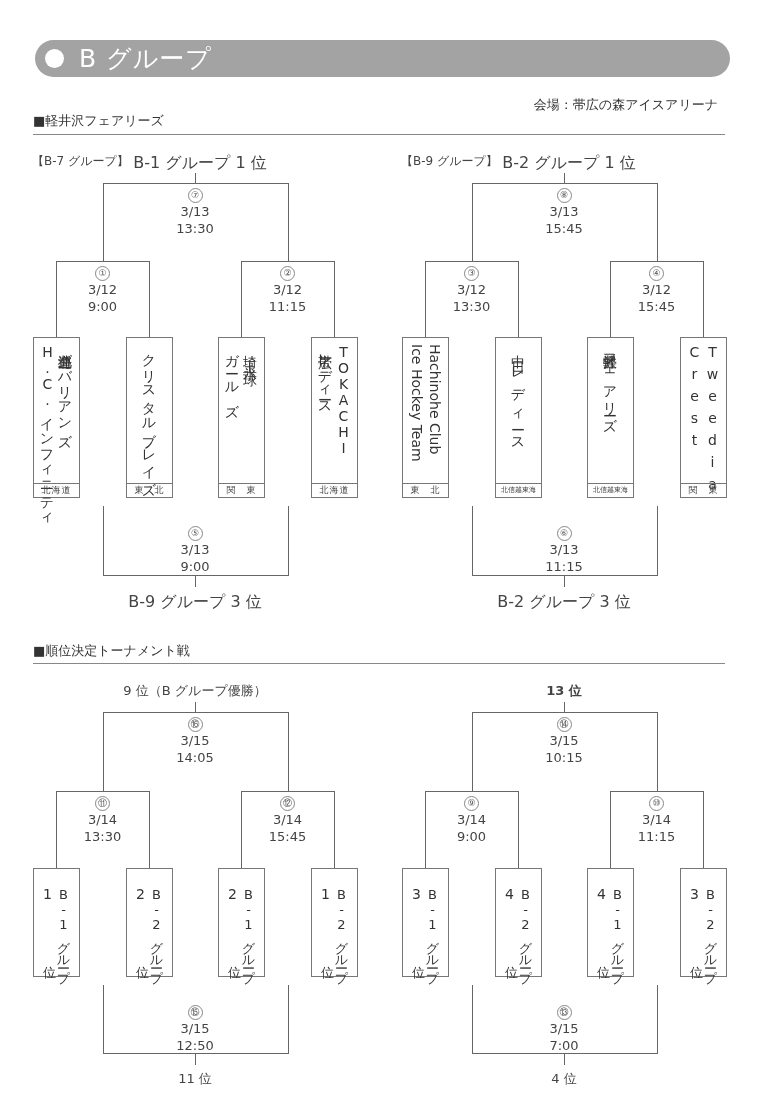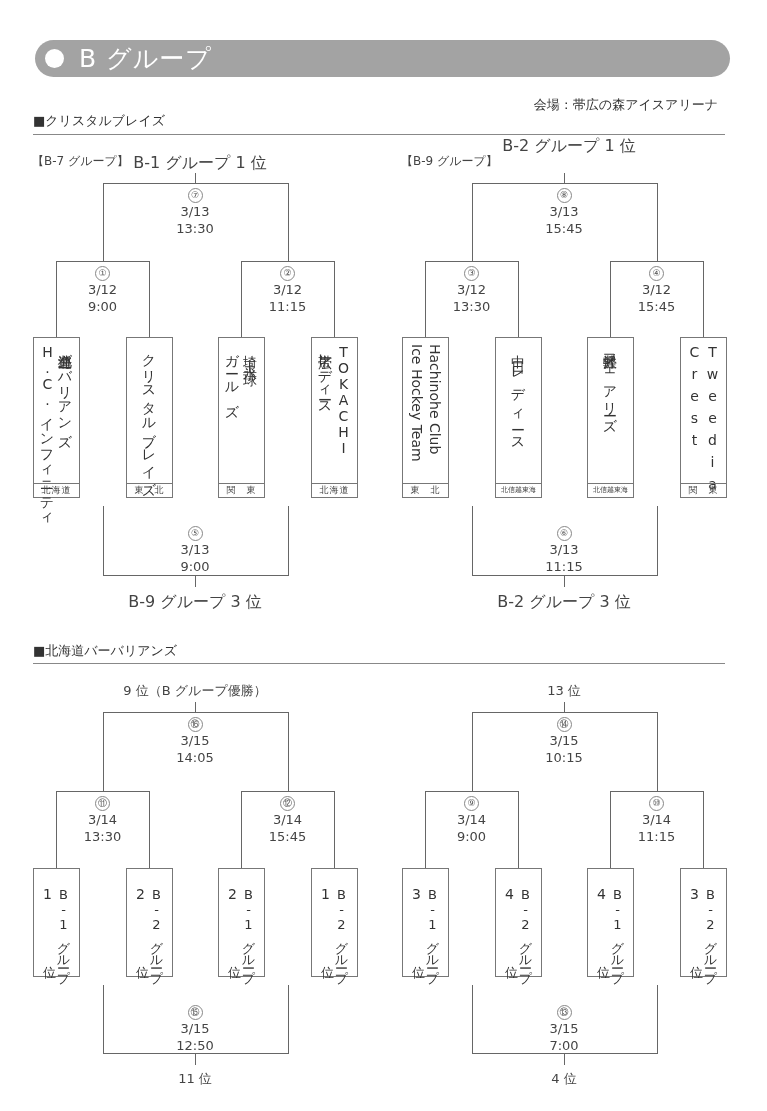--- a/index.html
+++ b/index.html
@@ -31,24 +31,24 @@
 </style>
 </head>
 <body>
 
 <div class="abs pill">
   <div class="abs pill-dot"></div>
   <div class="abs pill-title">B グループ</div>
 </div>
 <div class="abs venue">会場：帯広の森アイスアリーナ</div>
 
-<div class="abs sec-head" style="top:112px;">■クリスタルブレイズ</div>
+<div class="abs sec-head" style="top:112px;">■軽井沢フェアリーズ</div>
 <div class="abs rule" style="top:134px;"></div>
 
-<div class="abs sec-head" style="top:642px;">■北海道バーバリアンズ</div>
+<div class="abs sec-head" style="top:642px;">■順位決定トーナメント戦</div>
 <div class="abs rule" style="top:663px;"></div>
 
 <div id="brackets">
     <div class="abs line vl" style="left: 195px; top: 173px; height: 10px;"></div>
     <div class="abs line hl" style="left: 103px; top: 183px; width: 186px;"></div>
     <div class="abs line vl" style="left: 103px; top: 183px; height: 78px;"></div>
     <div class="abs line vl" style="left: 288px; top: 183px; height: 78px;"></div>
     <div class="abs line hl" style="left: 56px; top: 261px; width: 94px;"></div>
     <div class="abs line hl" style="left: 241px; top: 261px; width: 94px;"></div>
     <div class="abs line vl" style="left: 56px; top: 261px; height: 76px;"></div>
@@ -105,21 +105,21 @@
     <div class="abs line vl" style="left: 703px; top: 261px; height: 76px;"></div>
     <div class="abs line vl" style="left: 472px; top: 506px; height: 69px;"></div>
     <div class="abs line vl" style="left: 657px; top: 506px; height: 69px;"></div>
     <div class="abs line hl" style="left: 472px; top: 575px; width: 186px;"></div>
     <div class="abs line vl" style="left: 564px; top: 575px; height: 12px;"></div>
     <div class="abs match" style="left: 564px; top: 185px;"><span class="num">⑧</span><div>3/13</div><div>15:45</div></div>
     <div class="abs match" style="left: 471.5px; top: 263px;"><span class="num">③</span><div>3/12</div><div>13:30</div></div>
     <div class="abs match" style="left: 656.5px; top: 263px;"><span class="num">④</span><div>3/12</div><div>15:45</div></div>
     <div class="abs match" style="left: 564px; top: 523px;"><span class="num">⑥</span><div>3/13</div><div>11:15</div></div>
     <div class="abs glabel" style="left: 401px; top: 153px;">【B-9 グループ】</div>
-    <div class="abs lbl" style="left: 569px; top: 136px;">B-2 グループ 1 位</div>
+    <div class="abs lbl" style="left: 569px; top: 153px;">B-2 グループ 1 位</div>
     <div class="abs lbl" style="left: 564px; top: 592px;">B-2 グループ 3 位</div>
     <div class="abs tbox" style="left: 402px; top: 337px; width: 47px; height: 161px;">
       <div class="tname">
         <div class="tcol sideways">Hachinohe Club</div>
         <div class="tcol sideways">Ice Hockey Team</div>
       </div>
       <div class="region">東　北</div>
     </div>
     <div class="abs tbox" style="left: 495px; top: 337px; width: 47px; height: 161px;">
       <div class="tname">
@@ -199,21 +199,21 @@
     <div class="abs line vl" style="left: 610px; top: 791px; height: 77px;"></div>
     <div class="abs line vl" style="left: 703px; top: 791px; height: 77px;"></div>
     <div class="abs line vl" style="left: 472px; top: 985px; height: 68px;"></div>
     <div class="abs line vl" style="left: 657px; top: 985px; height: 68px;"></div>
     <div class="abs line hl" style="left: 472px; top: 1053px; width: 186px;"></div>
     <div class="abs line vl" style="left: 564px; top: 1053px; height: 12px;"></div>
     <div class="abs match" style="left: 564px; top: 714px;"><span class="num">⑭</span><div>3/15</div><div>10:15</div></div>
     <div class="abs match" style="left: 471.5px; top: 793px;"><span class="num">⑨</span><div>3/14</div><div>9:00</div></div>
     <div class="abs match" style="left: 656.5px; top: 793px;"><span class="num">⑩</span><div>3/14</div><div>11:15</div></div>
     <div class="abs match" style="left: 564px; top: 1002px;"><span class="num">⑬</span><div>3/15</div><div>7:00</div></div>
-    <div class="abs lbl" style="left: 564px; top: 682px; font-size: 13px;">13 位</div>
+    <div class="abs lbl" style="left: 564px; top: 682px; font-size: 13px; font-weight: bold;">13 位</div>
     <div class="abs lbl" style="left: 564px; top: 1070px; font-size: 13px;">4 位</div>
     <div class="abs rbox" style="left: 402px; top: 868px; width: 47px; height: 109px;">
       <div class="rcol">B-1グループ</div>
       <div class="rcol rank">
         <span>3</span>
         <span style="font-size: 13px;">位</span>
       </div>
     </div>
     <div class="abs rbox" style="left: 495px; top: 868px; width: 47px; height: 109px;">
       <div class="rcol">B-2グループ</div>

